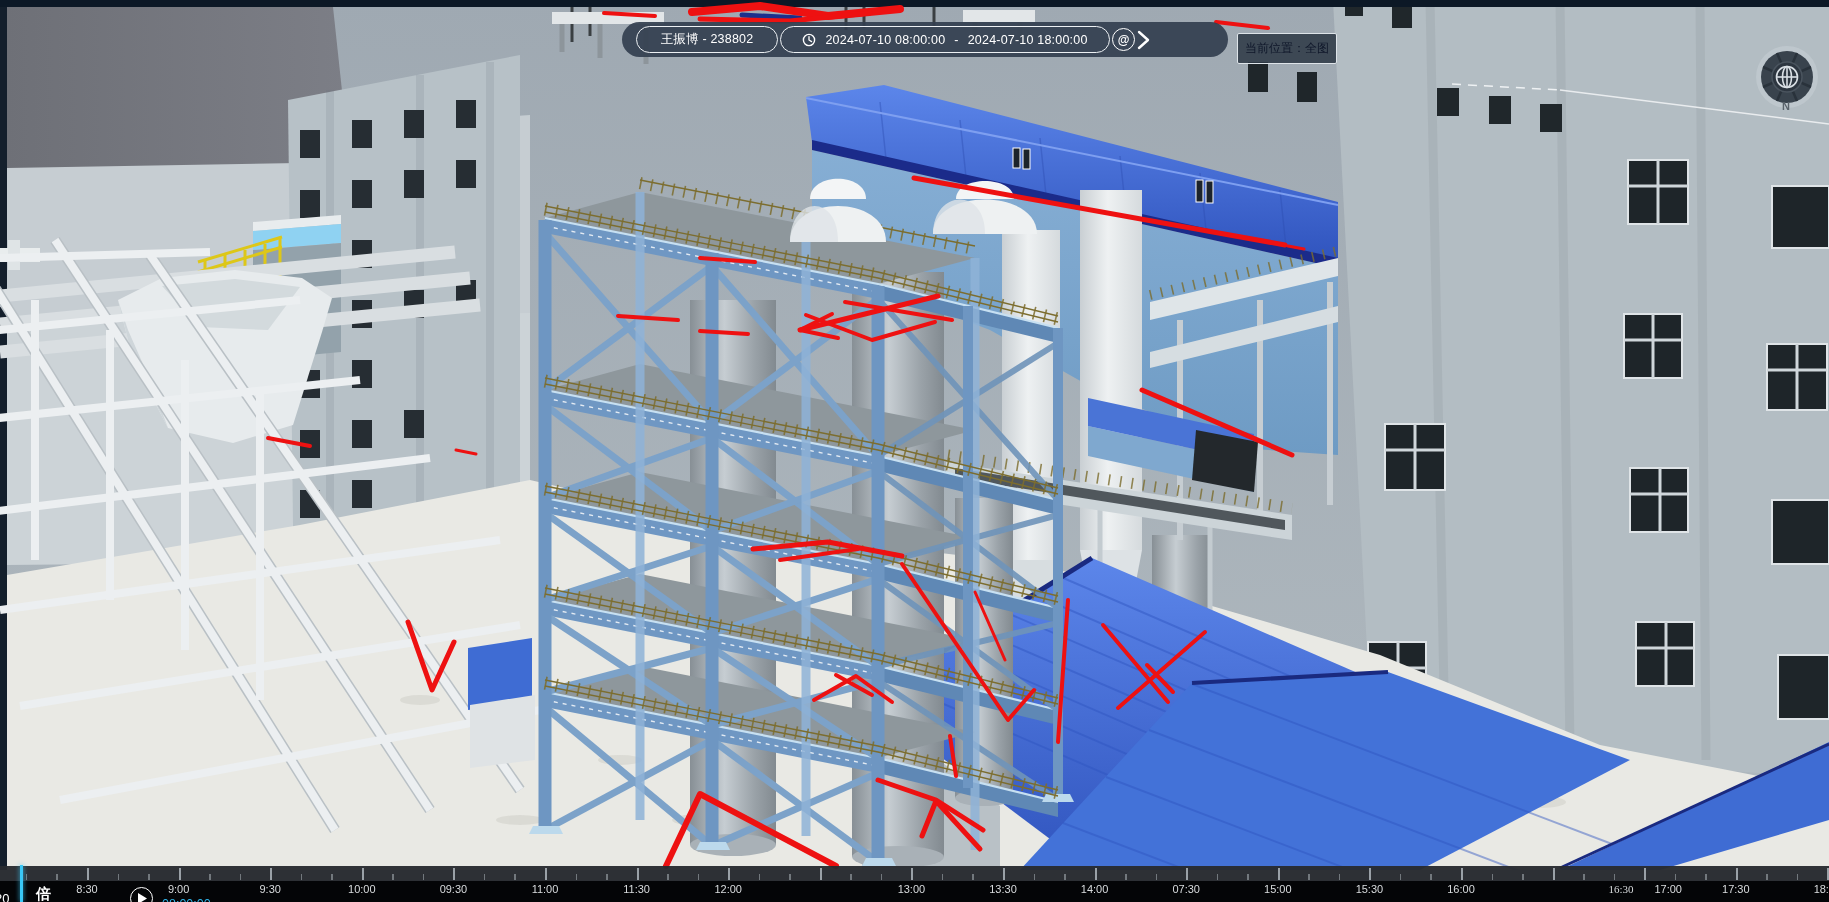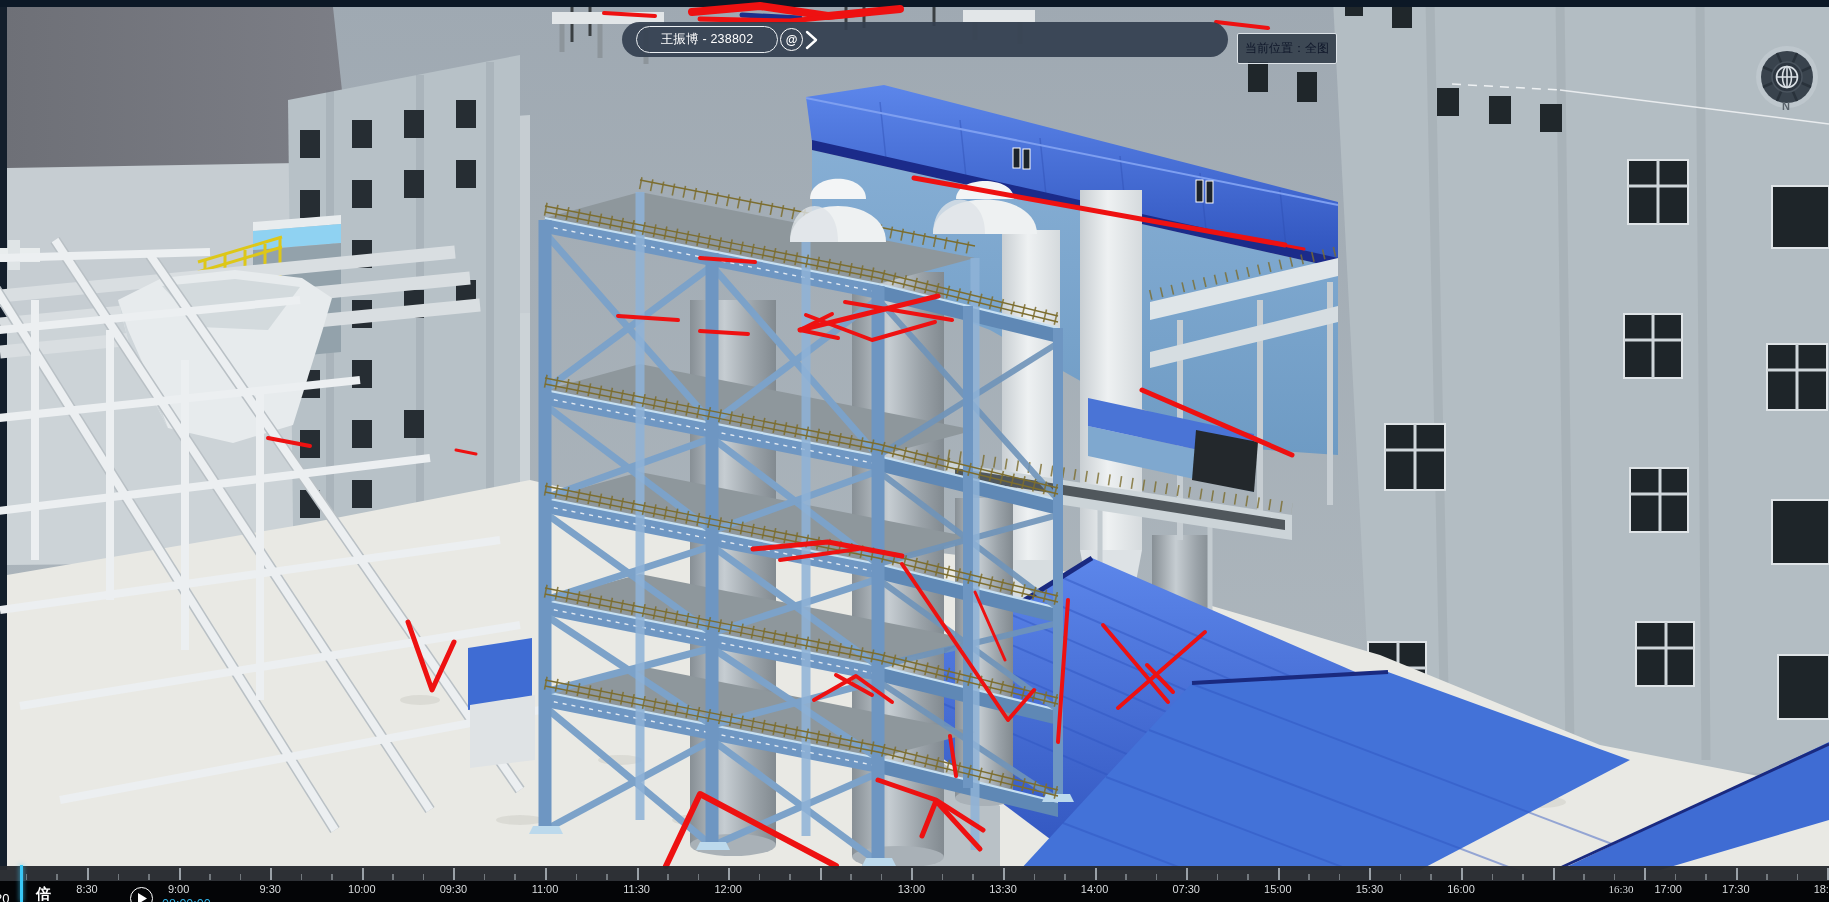--- a/index.html
+++ b/index.html
@@ -518,20 +518,31 @@
 
     <g stroke="#eef1f3" fill="none">
       <line x1="1452" y1="84" x2="1560" y2="90" stroke-width="1.5" stroke-dasharray="9 7"></line>
       <line x1="1560" y1="90" x2="1829" y2="124" stroke-width="1.5" opacity=".9"></line>
     </g>
   </svg>
 
   <div class="toolbar">
     <div class="pill person">
       <span>王振博 - 238802</span>
+    </div>
+    <div class="pill time">
+      <span style="display:flex">
+        <svg width="14" height="14" viewBox="0 0 14 14">
+            <circle cx="7" cy="7" r="5.6" stroke="#fff" stroke-width="1.4" fill="none"></circle>
+            <path d="M7,3.6 L7,7 L9.6,8.6" stroke="#fff" stroke-width="1.3" fill="none" stroke-linecap="round"></path>
+          </svg>
+      </span>
+      <span>2024-07-10 08:00:00</span>
+      <span>-</span>
+      <span>2024-07-10 18:00:00</span>
     </div>
     <button class="iconbtn locate">
       <span>@</span>
     </button>
     <button class="iconbtn">
       <span style="display:flex">
         <svg width="13" height="22" viewBox="0 0 13 22">
             <polyline points="2,3 11,11 2,19" stroke="#fff" stroke-width="2.4" fill="none" stroke-linecap="round" stroke-linejoin="round"></polyline>
           </svg>
       </span>

